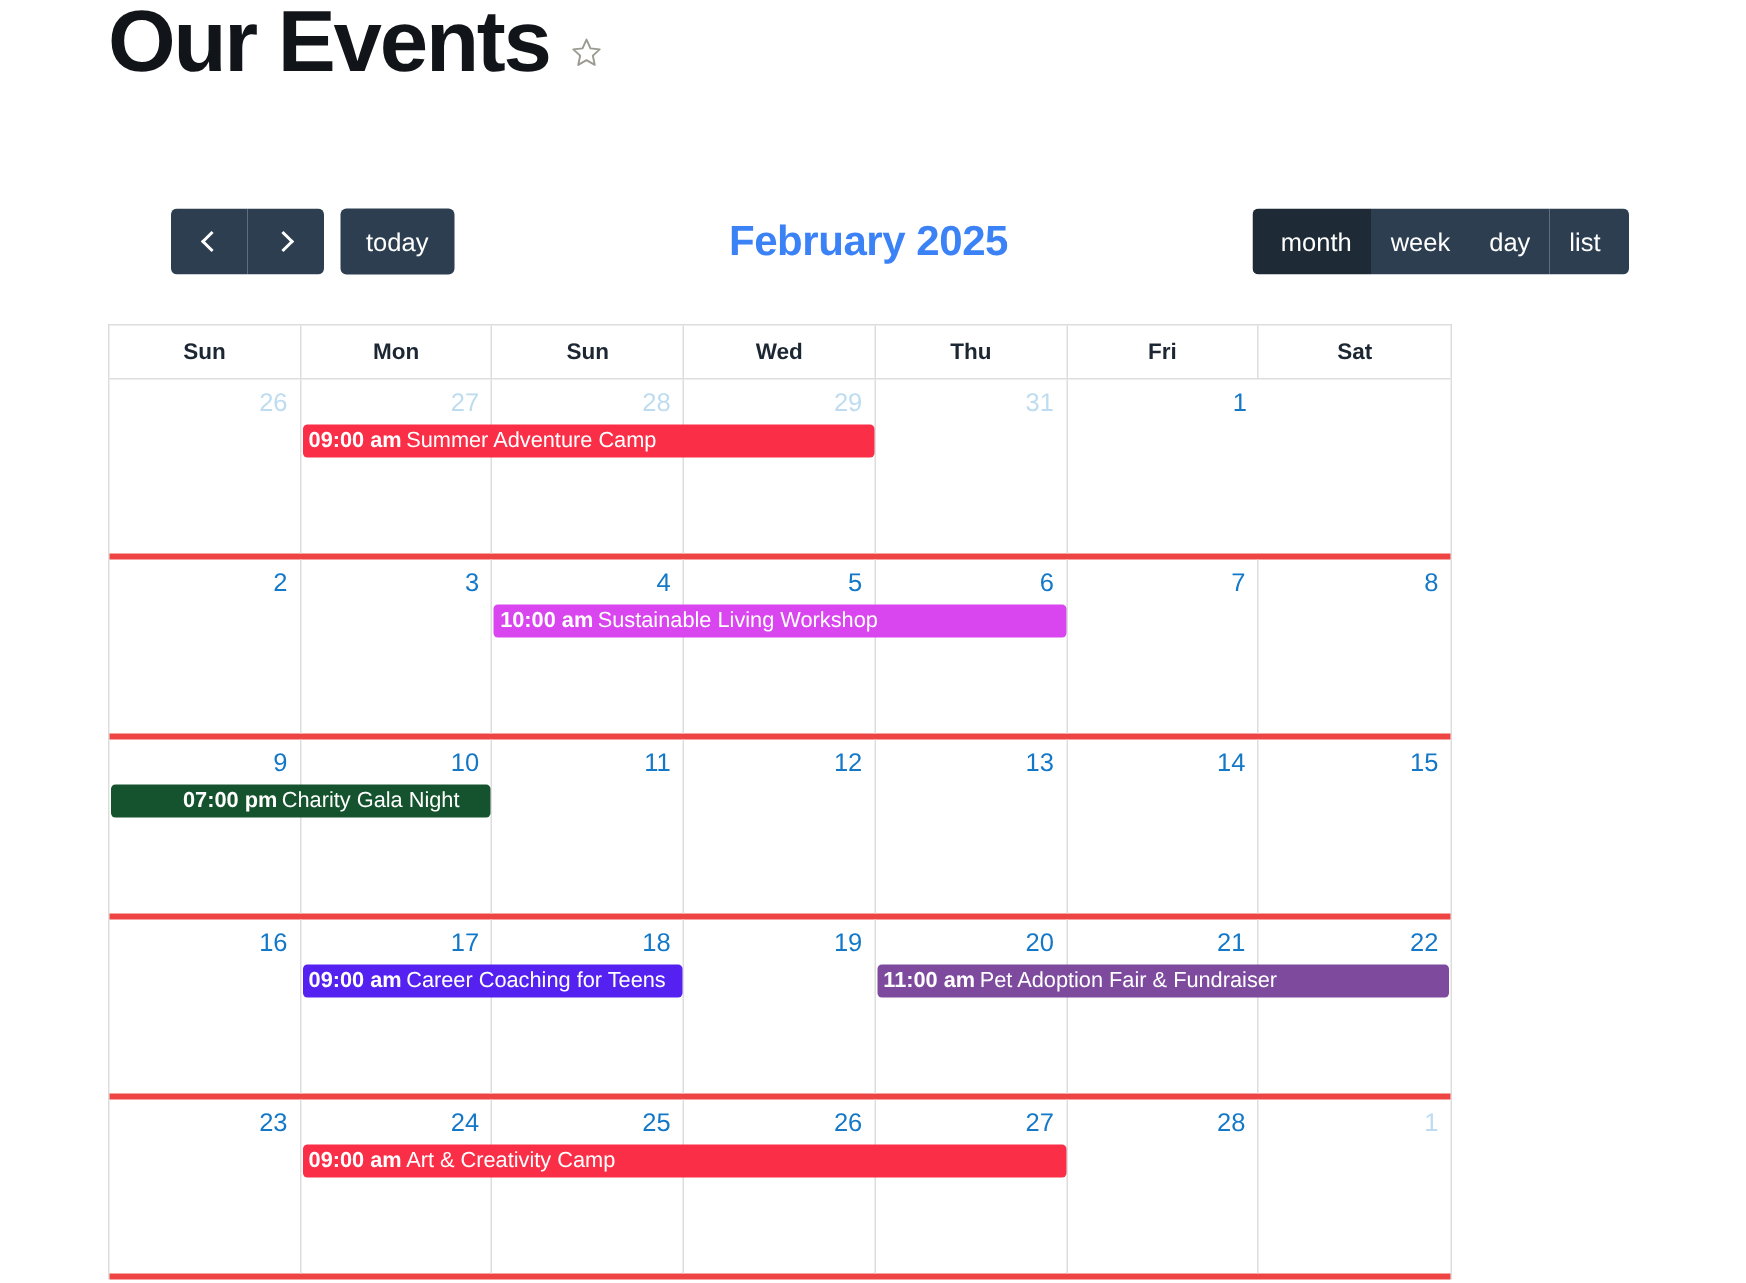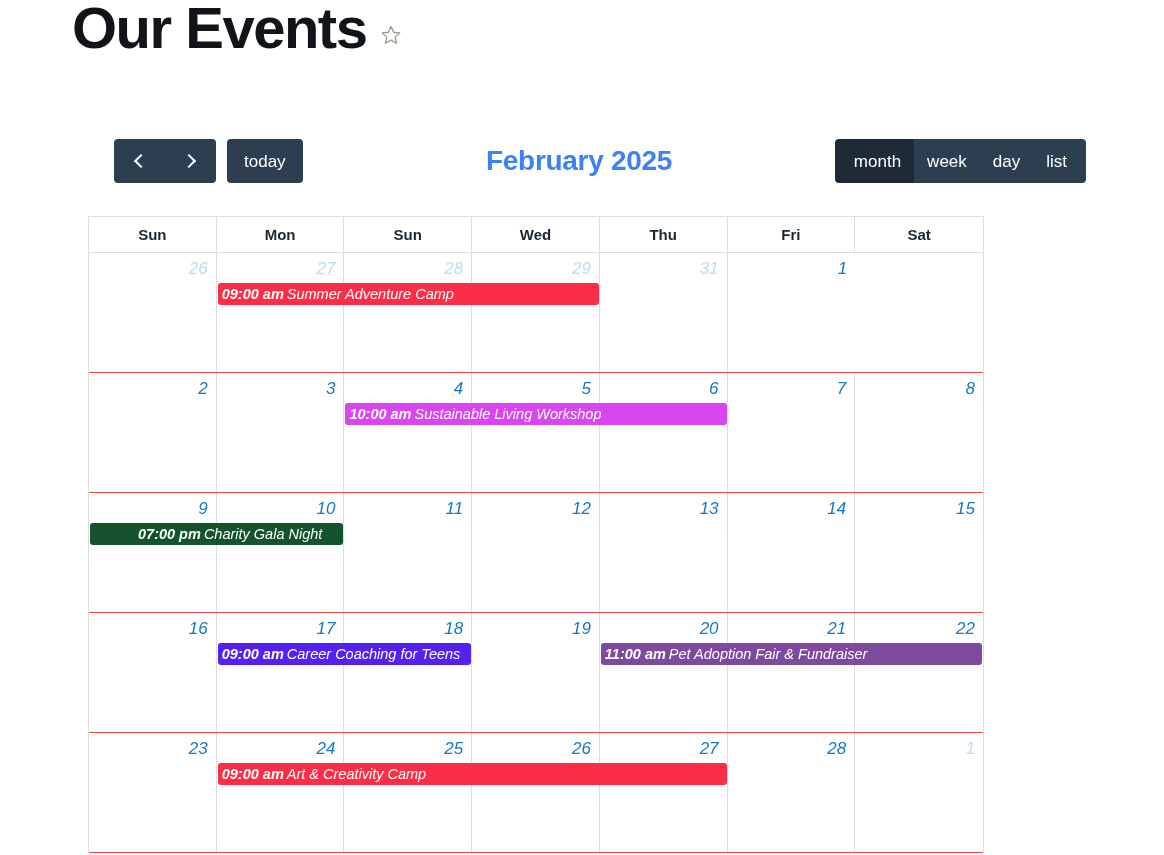--- a/index.html
+++ b/index.html
@@ -105,21 +105,21 @@
     pointer-events: none;
   }
 
   .view-group .btn { font-size: 17px; padding: 0 13px; }
   .view-group .btn:first-child { padding-left: 19px; }
   .view-group .btn:last-child  { padding-right: 19px; }
 
   
   .calendar {
     position: absolute;
-    left: 88px;
+    left: 72px;
     top: 216px;
     width: 896px;
     border: 1px solid #ddd;
     border-bottom: none;
   }
   .cal-head {
     display: grid;
     grid-template-columns: repeat(7, 1fr);
     border-bottom: 1px solid #ddd;
   }
@@ -130,23 +130,22 @@
     justify-content: center;
     font-size: 15px;
     font-weight: 700;
     color: #1c2733;
     border-right: 1px solid #ddd;
   }
   .cal-head .dow:last-child { border-right: none; }
 
   .week {
     position: relative;
-    border-bottom: 1px solid #ef4444;
+    border-bottom: 4px solid #ef4444;
     height: 120px;
-    font-style: italic;
   }
   .week .daybg {
     position: absolute;
     inset: 0;
     display: grid;
     grid-template-columns: repeat(7, 1fr);
   }
   .week .daycell {
     border-right: 1px solid #ddd;
     padding: 4px 8px 0 0;

